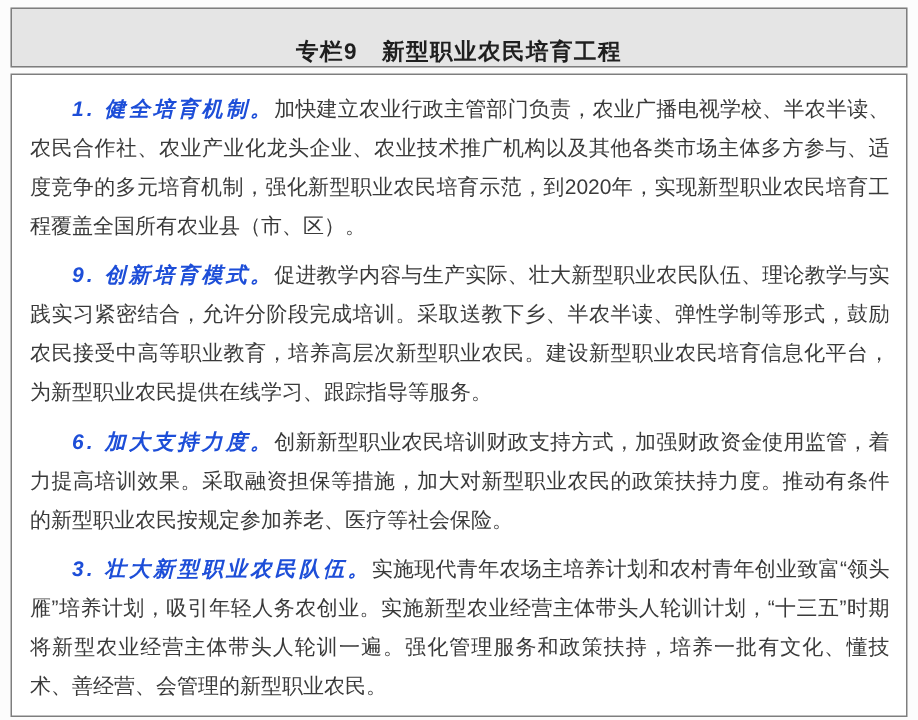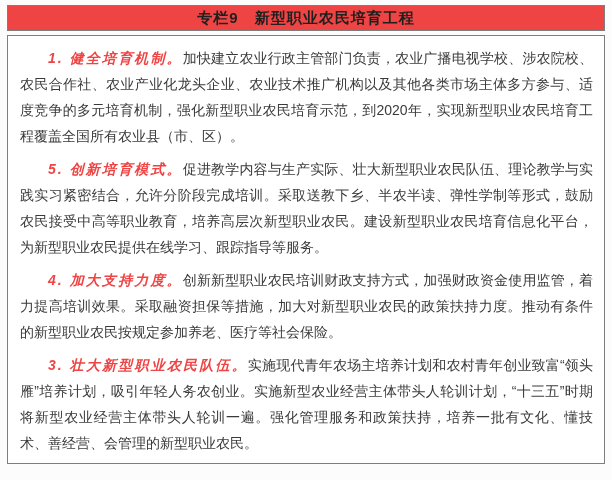--- a/index.html
+++ b/index.html
@@ -7,24 +7,24 @@
   .page {
     width: 612px;
     height: 480px;
     background: #fcfcfc;
     font-family: "Liberation Sans", sans-serif;
     padding: 5px 7px 6px 7px;
     overflow: hidden;
   }
   .title-box {
     border: 1px solid #7e7e7e;
-    background: #ef4444;
-    height: 26px;
+    background: #e5e5e5;
+    height: 40px;
     display: flex;
-    align-items: center;
+    align-items: flex-end;
     justify-content: center;
     font-size: 15px;
     font-weight: bold;
     color: #1f1f1f;
     letter-spacing: 1px;
   }
   .content-box {
     border: 1px solid #7e7e7e;
     background: #ffffff;
     margin-top: 4px;
@@ -38,37 +38,37 @@
     color: #3a3a3a;
     text-align: justify;
     text-indent: 2em;
     margin-bottom: 7px;
   }
   .para:last-child { margin-bottom: 0; }
   .lead {
     font-style: italic;
     font-weight: bold;
     letter-spacing: 2px;
-    color: #ef4444;
+    color: #1d4ed8;
   }
 </style>
 </head>
 <body>
 
 <div class="page">
 
   <div class="title-box">
     <span>专栏9　新型职业农民培育工程</span>
   </div>
 
   <div class="content-box">
 
-    <p class="para"><span class="lead">1. 健全培育机制。</span><span>加快建立农业行政主管部门负责，农业广播电视学校、涉农院校、农民合作社、农业产业化龙头企业、农业技术推广机构以及其他各类市场主体多方参与、适度竞争的多元培育机制，强化新型职业农民培育示范，到2020年，实现新型职业农民培育工程覆盖全国所有农业县（市、区）。</span></p>
+    <p class="para"><span class="lead">1. 健全培育机制。</span><span>加快建立农业行政主管部门负责，农业广播电视学校、半农半读、农民合作社、农业产业化龙头企业、农业技术推广机构以及其他各类市场主体多方参与、适度竞争的多元培育机制，强化新型职业农民培育示范，到2020年，实现新型职业农民培育工程覆盖全国所有农业县（市、区）。</span></p>
 
-    <p class="para"><span class="lead">5. 创新培育模式。</span><span>促进教学内容与生产实际、壮大新型职业农民队伍、理论教学与实践实习紧密结合，允许分阶段完成培训。采取送教下乡、半农半读、弹性学制等形式，鼓励农民接受中高等职业教育，培养高层次新型职业农民。建设新型职业农民培育信息化平台，为新型职业农民提供在线学习、跟踪指导等服务。</span></p>
+    <p class="para"><span class="lead">9. 创新培育模式。</span><span>促进教学内容与生产实际、壮大新型职业农民队伍、理论教学与实践实习紧密结合，允许分阶段完成培训。采取送教下乡、半农半读、弹性学制等形式，鼓励农民接受中高等职业教育，培养高层次新型职业农民。建设新型职业农民培育信息化平台，为新型职业农民提供在线学习、跟踪指导等服务。</span></p>
 
-    <p class="para"><span class="lead">4. 加大支持力度。</span><span>创新新型职业农民培训财政支持方式，加强财政资金使用监管，着力提高培训效果。采取融资担保等措施，加大对新型职业农民的政策扶持力度。推动有条件的新型职业农民按规定参加养老、医疗等社会保险。</span></p>
+    <p class="para"><span class="lead">6. 加大支持力度。</span><span>创新新型职业农民培训财政支持方式，加强财政资金使用监管，着力提高培训效果。采取融资担保等措施，加大对新型职业农民的政策扶持力度。推动有条件的新型职业农民按规定参加养老、医疗等社会保险。</span></p>
 
     <p class="para"><span class="lead">3. 壮大新型职业农民队伍。</span><span>实施现代青年农场主培养计划和农村青年创业致富“领头雁”培养计划，吸引年轻人务农创业。实施新型农业经营主体带头人轮训计划，“十三五”时期将新型农业经营主体带头人轮训一遍。强化管理服务和政策扶持，培养一批有文化、懂技术、善经营、会管理的新型职业农民。</span></p>
 
   </div>
 
 </div>
 
 </body></html>

